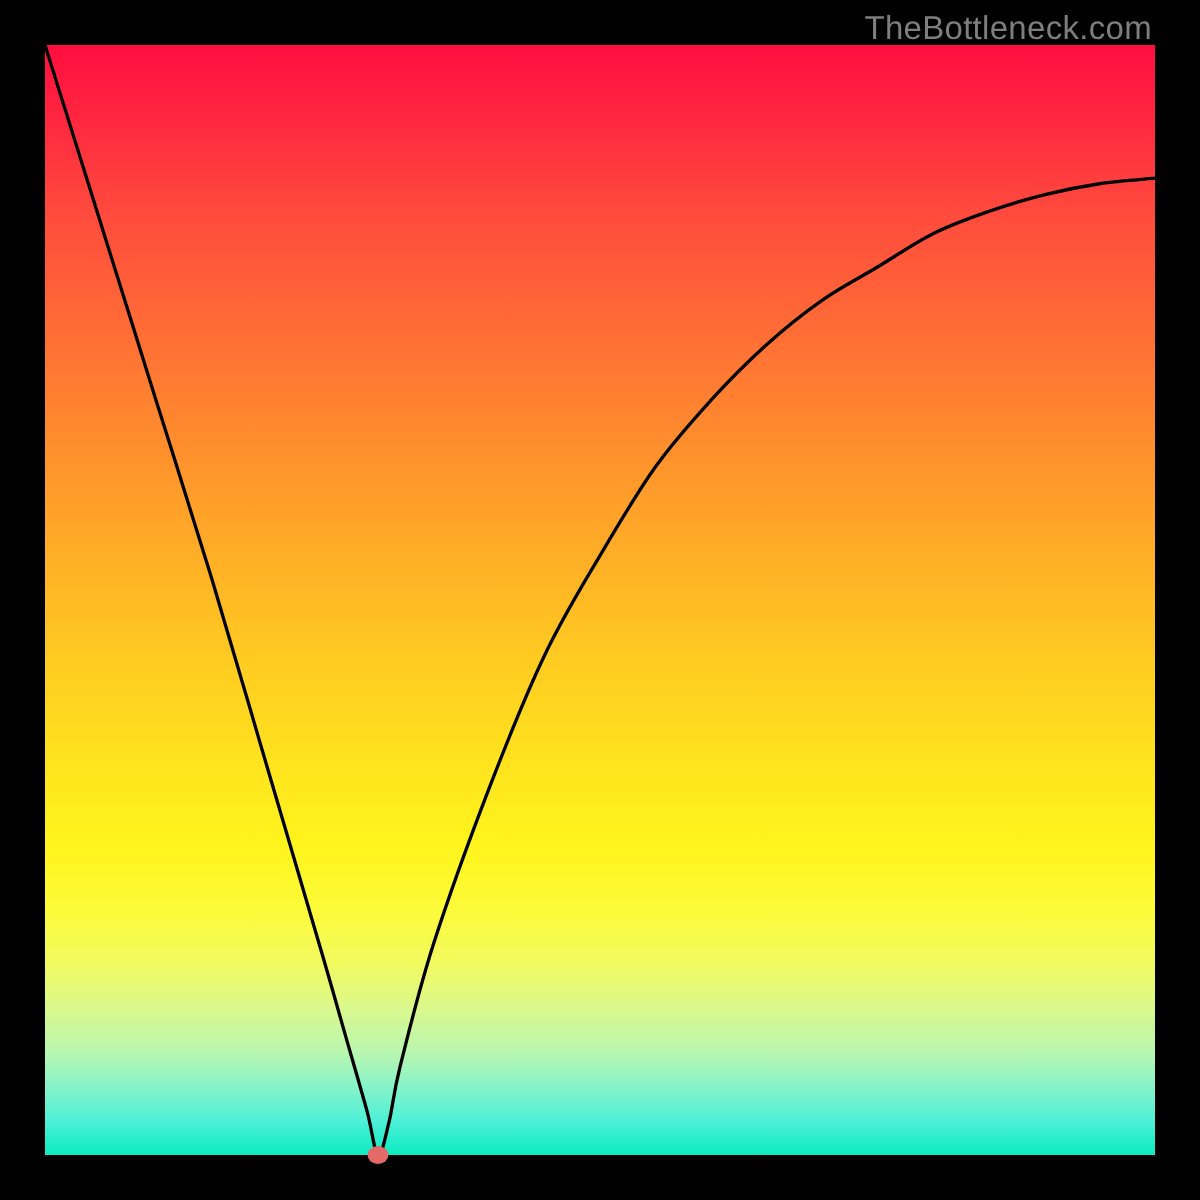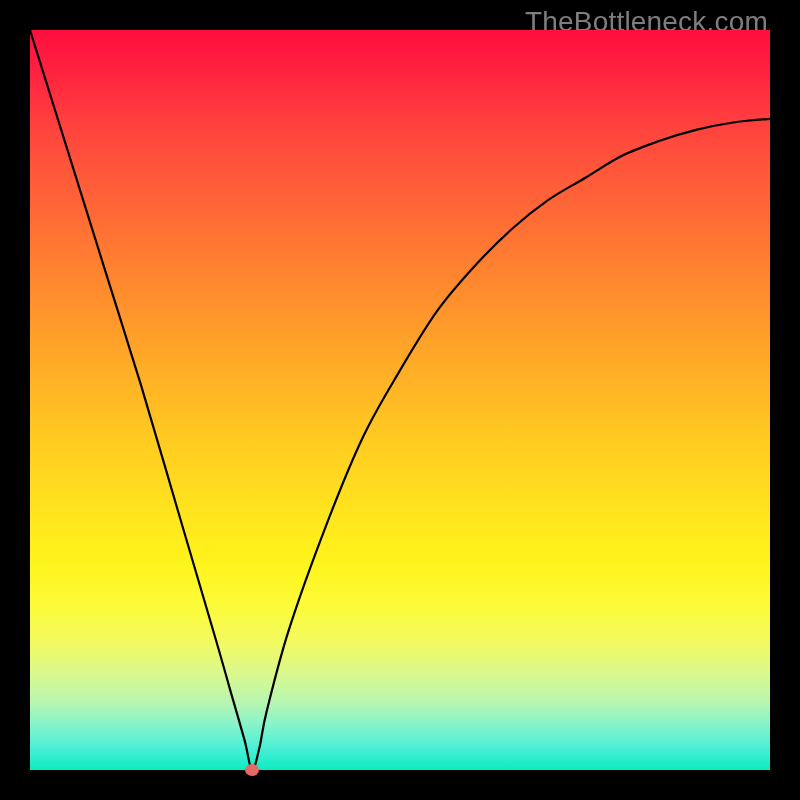--- a/index.html
+++ b/index.html
@@ -42,21 +42,21 @@
       #84f3cb 94%,
       #4cefd7 97%,
       #0aecc1 100%
     );
   }
   .watermark {
     position: absolute;
     top: 6px;
     right: 32px;
     color: #7e7e7e;
-    font-size: 28px;
+    font-size: 22px;
     font-weight: 400;
     letter-spacing: 0.2px;
     margin-left: 46px;
   }
   svg.curve {
     position: absolute;
     inset: 0;
     width: 100%;
     height: 100%;
   }

